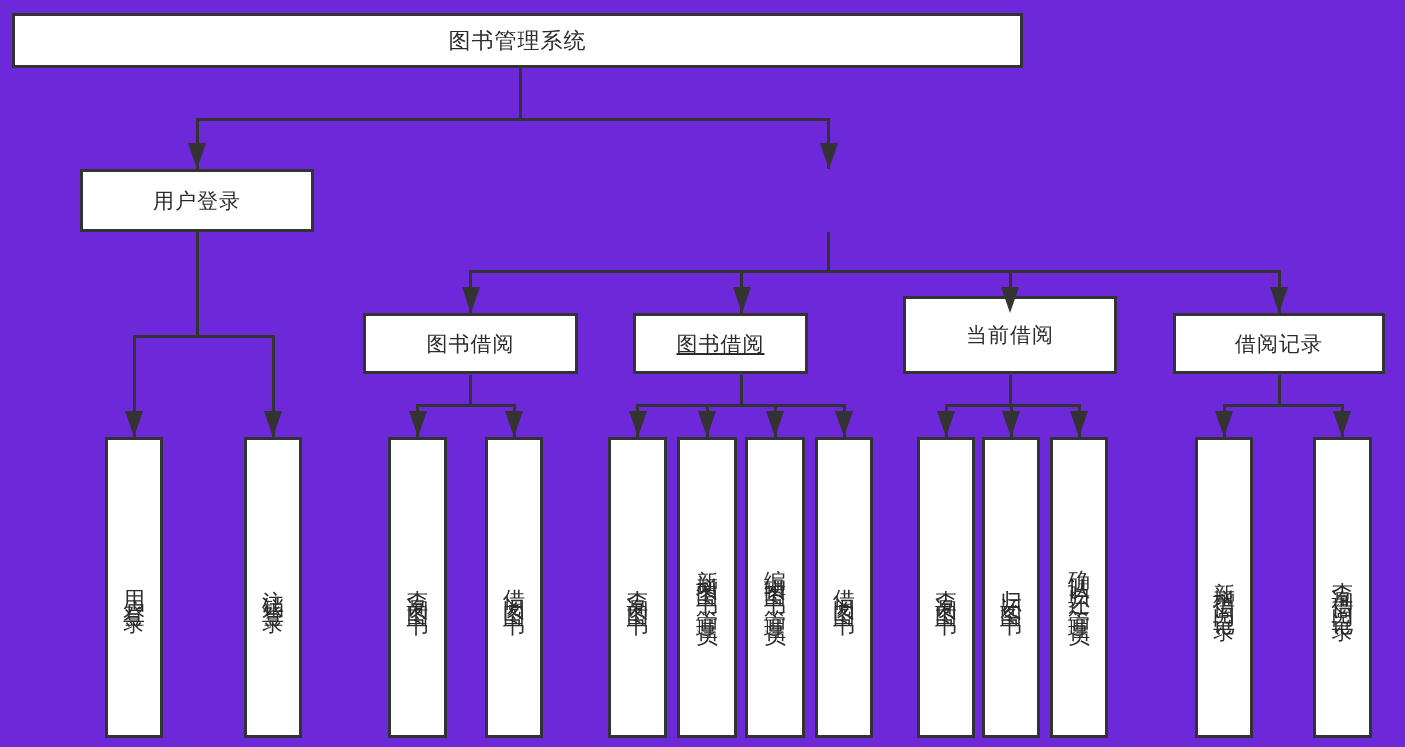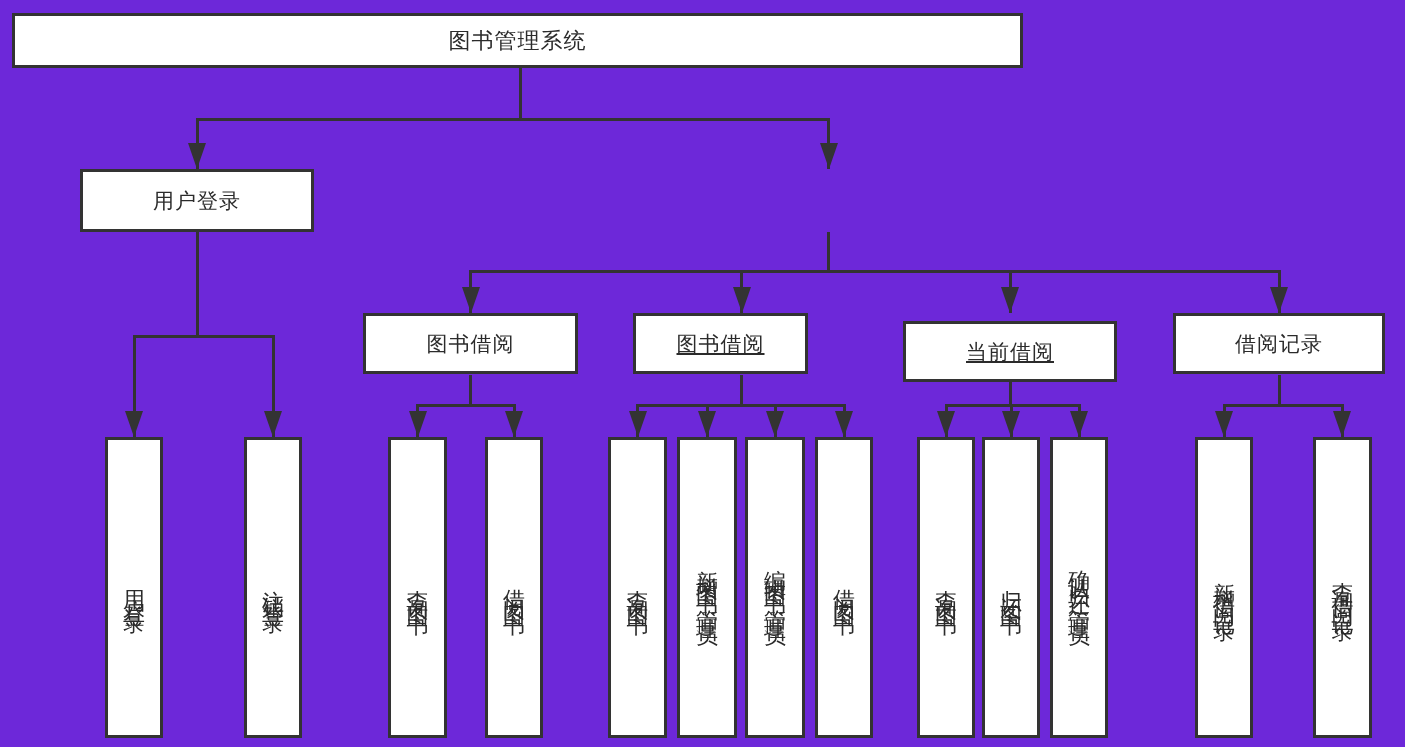--- a/index.html
+++ b/index.html
@@ -131,21 +131,21 @@
   <div class="box" style="left:80px; top:169px; width:234px; height:63px;">
     <span class="lbl">用户登录</span>
   </div>
 
   <div class="box" style="left:363px; top:313px; width:215px; height:61px;">
     <span class="lbl">图书借阅</span>
   </div>
   <div class="box" style="left:633px; top:313px; width:175px; height:61px;text-decoration:underline;">
     <span class="lbl">图书借阅</span>
   </div>
-  <div class="box" style="left:903px; top:321px; width:214px; height:61px;text-decoration:underline;">
+  <div class="box" style="left:903px; top:296px; width:214px; height:78px;">
     <span class="lbl">当前借阅</span>
   </div>
   <div class="box" style="left:1173px; top:313px; width:212px; height:61px;">
     <span class="lbl">借阅记录</span>
   </div>
 
   <div class="box v" style="left:105px; top:437px; width:58px; height:301px;">
     <span class="lbl">用户登录</span>
   </div>
   <div class="box v" style="left:244px; top:437px; width:58px; height:301px;">

